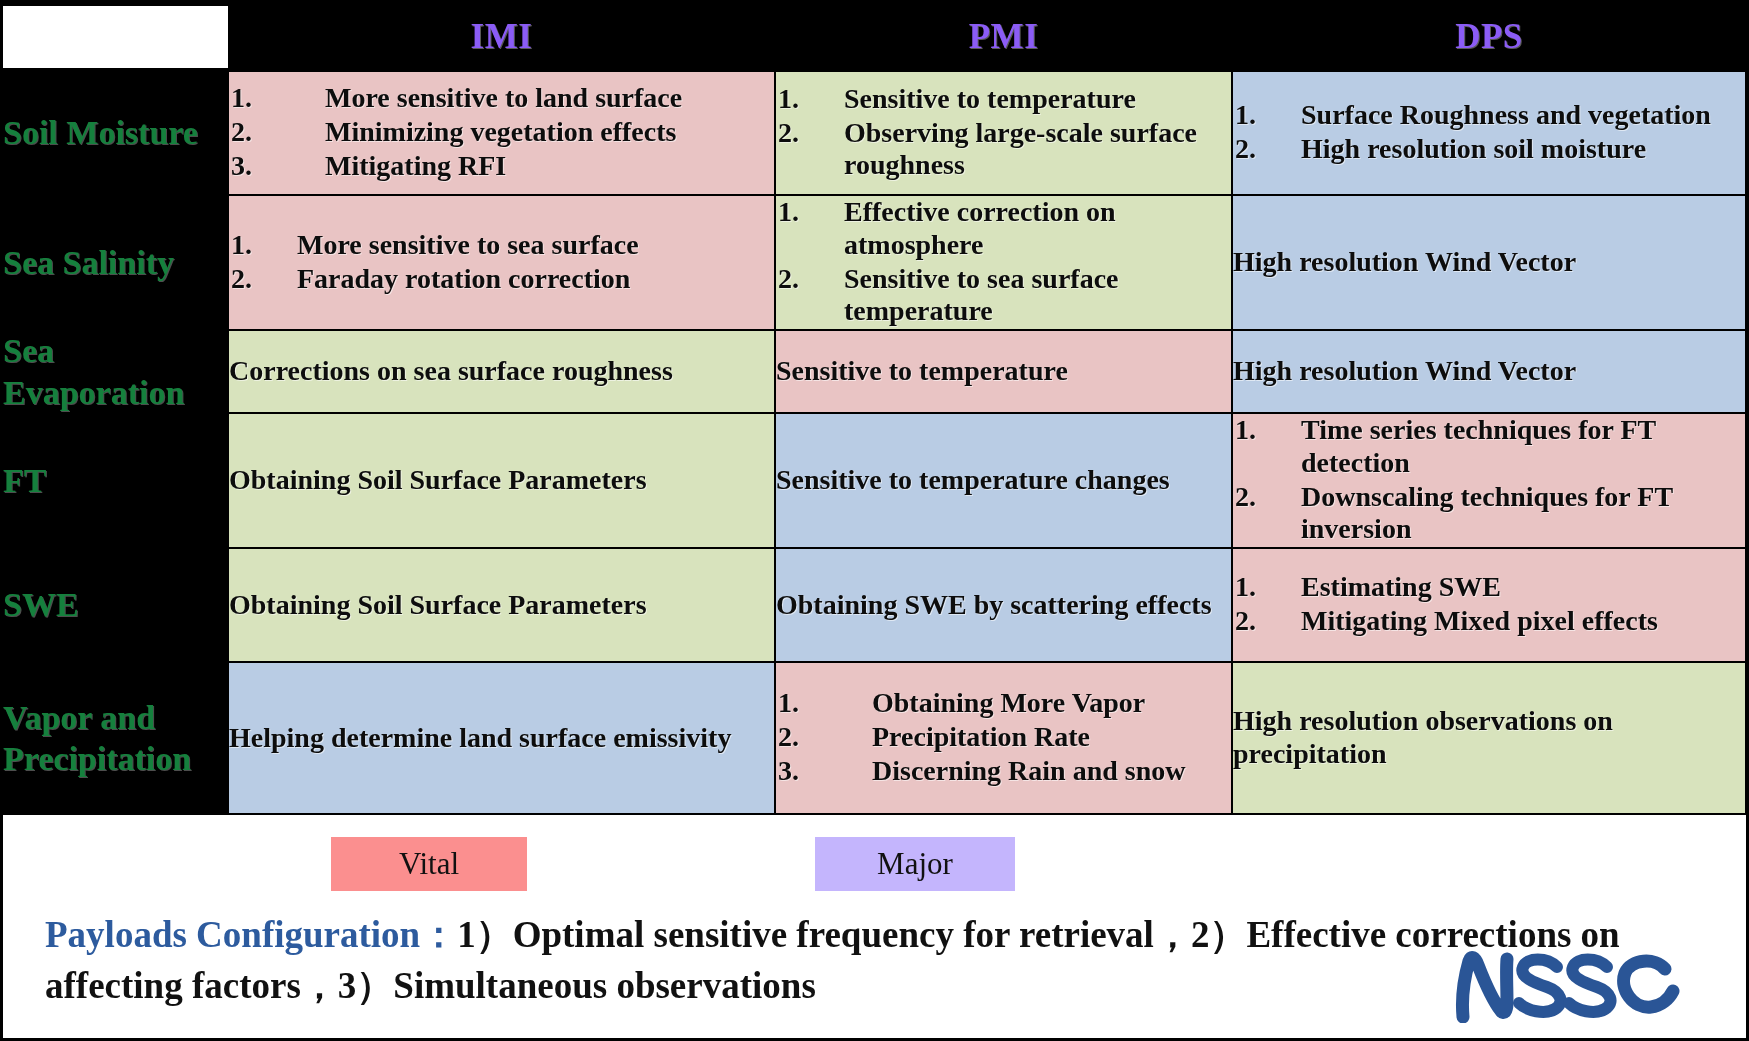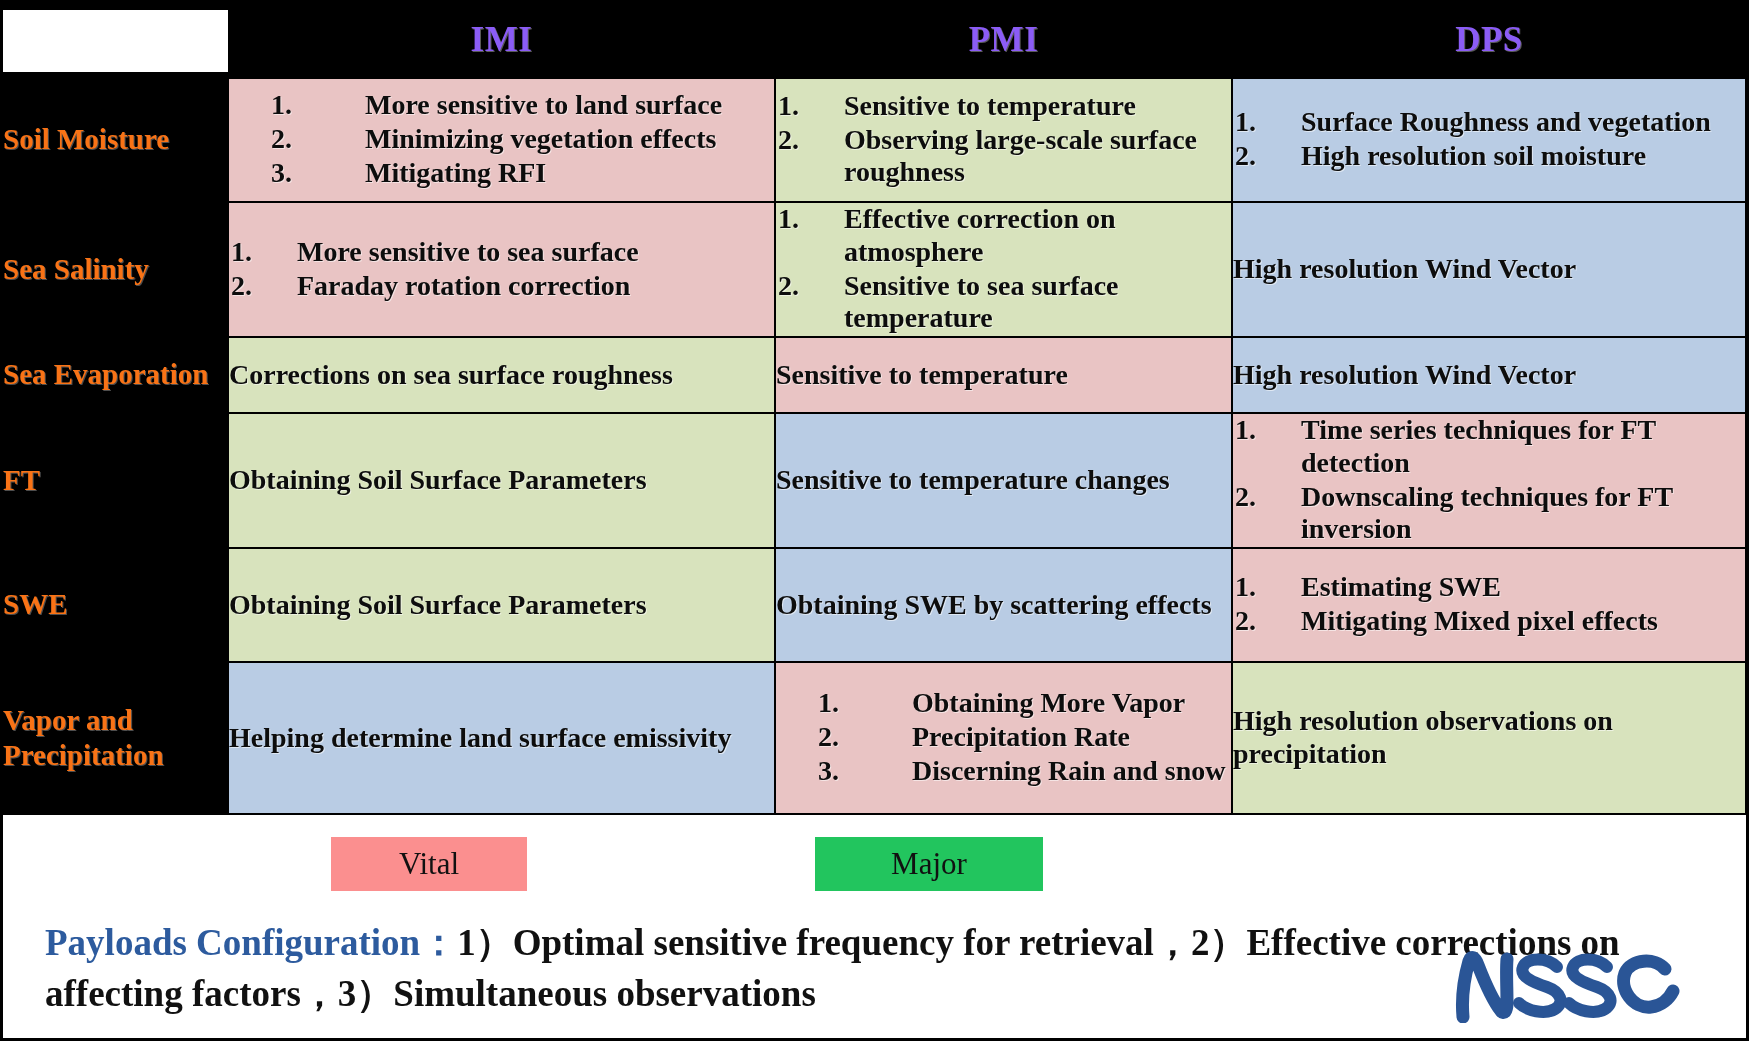--- a/index.html
+++ b/index.html
@@ -64,22 +64,22 @@
     background: #000000;
     color: #8b5cf6;
     font-size: 35px;
     font-weight: bold;
     text-align: center;
     letter-spacing: 0.5px;
     text-shadow: 1px 1px 0 rgba(255,255,255,0.35);
   }
   .rowlabel {
     background: #000000;
-    color: #f97316;
-    font-size: 29px;
+    color: #15803d;
+    font-size: 34px;
     font-weight: bold;
     text-align: left;
     padding: 0 4px 0 10px;
     line-height: 1.22;
     text-shadow: 1px 1px 0 rgba(255,255,255,0.3);
   }
   .cell {
     border: 2px solid #000000;
     color: #0d0d0d;
     font-size: 28px;
@@ -108,21 +108,21 @@
     padding: 0 0 0 68px;
     position: relative;
     counter-increment: itm;
   }
   .cell ol.numlist li:before {
     content: counter(itm) ".";
     position: absolute;
     left: 2px;
     top: 0;
   }
-  .cell ol.numlist.tight li { padding-left: 96px; margin-left: 40px; }
+  .cell ol.numlist.tight li { padding-left: 96px; }
 
   
   .legend {
     position: absolute;
     left: 0;
     top: 812px;
     width: 1743px;
     height: 90px;
     background: #ffffff;
   }
@@ -130,36 +130,36 @@
     position: absolute;
     height: 54px;
     line-height: 54px;
     text-align: center;
     font-size: 31px;
     font-weight: normal;
     color: #111111;
     font-family: "Liberation Serif", "DejaVu Serif", serif;
   }
   #chip-vital   { left: 328px; top: 22px; width: 196px; background: #fb8f8f; }
-  #chip-major   { left: 812px; top: 22px; width: 228px; background: #22c55e; }
+  #chip-major   { left: 812px; top: 22px; width: 200px; background: #c4b5fd; }
   #chip-helpful { left: 1334px; top: 22px; width: 230px; background: #9bcb10; }
 
   
   .footer {
     position: absolute;
     left: 0;
     top: 900px;
     width: 1743px;
     height: 135px;
     background: #ffffff;
   }
   .footer-text {
     position: absolute;
     left: 42px;
-    top: 14px;
+    top: 6px;
     width: 1660px;
     font-size: 37px;
     font-weight: bold;
     line-height: 1.38;
     color: #111111;
     text-shadow: 1px 1px 0 rgba(255,255,255,0.5);
   }
   .footer-text .lead {
     color: #2d5b9e;
   }

